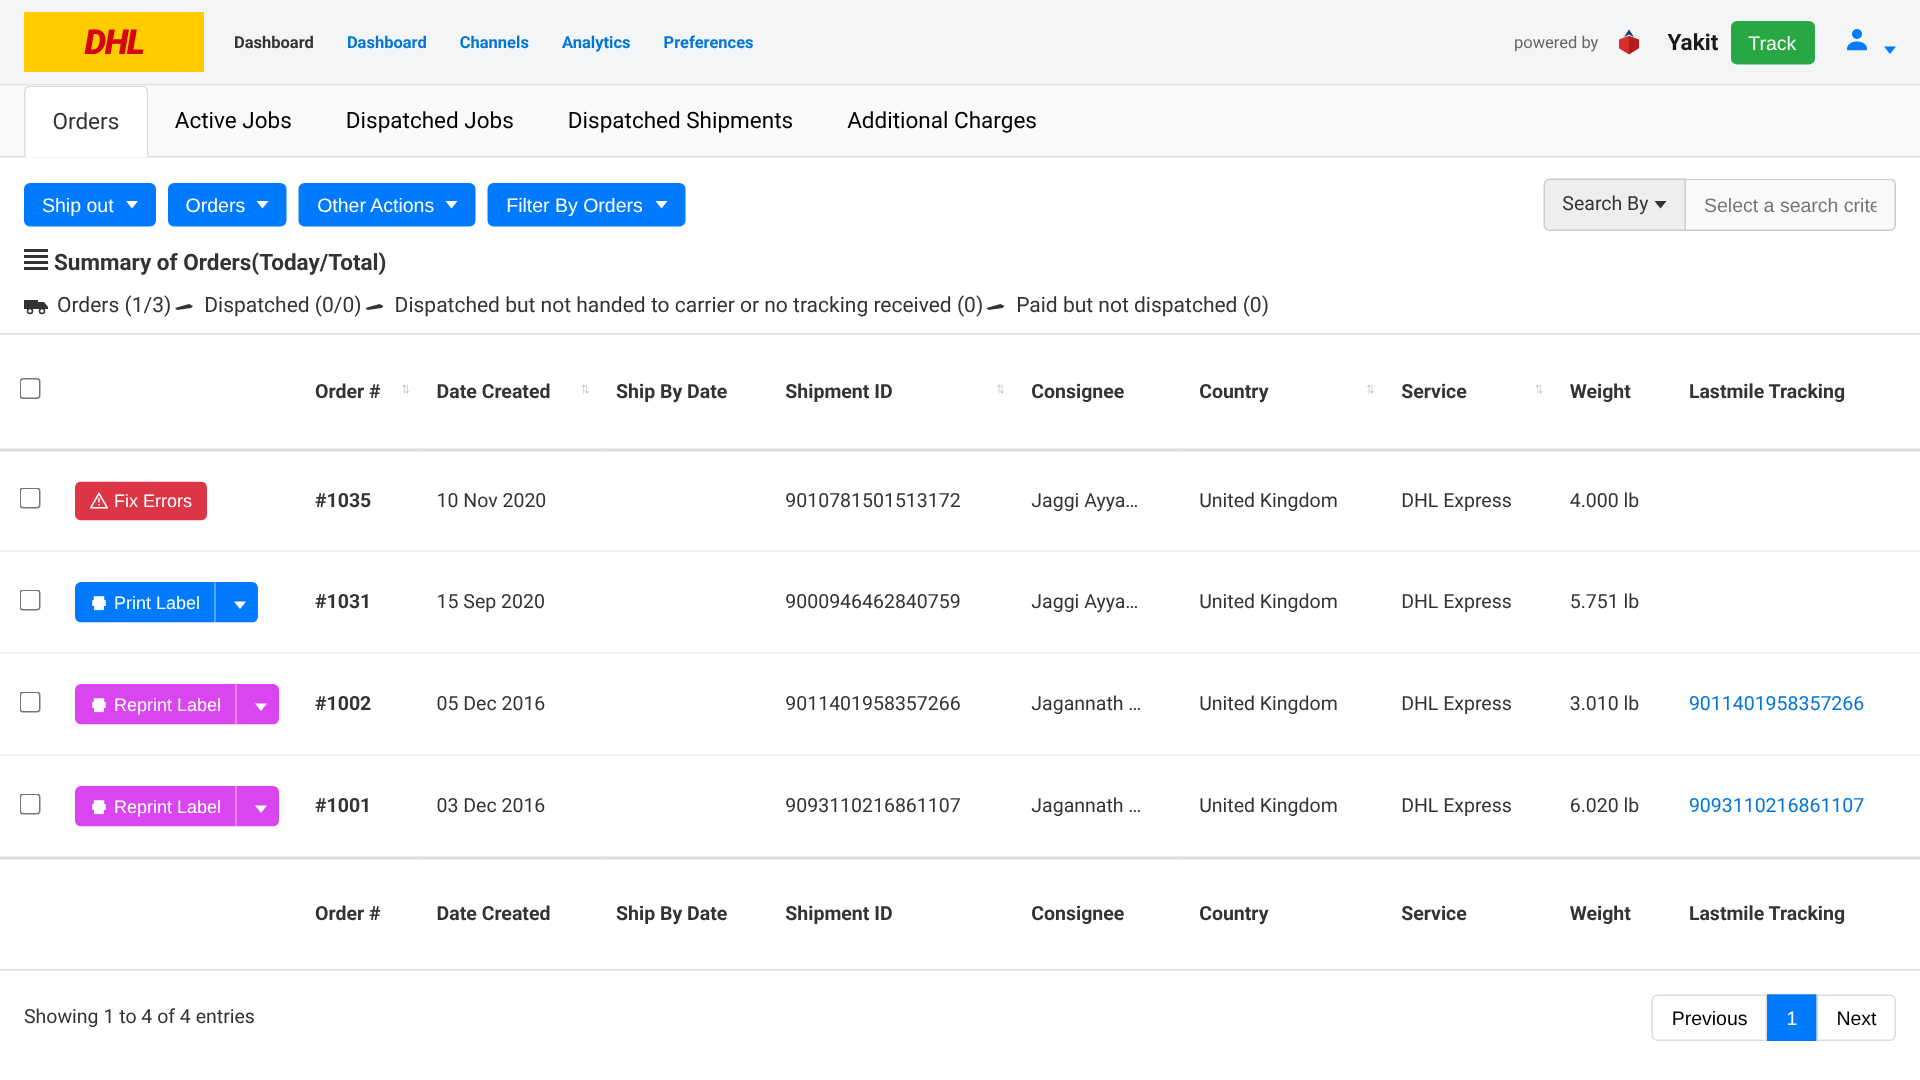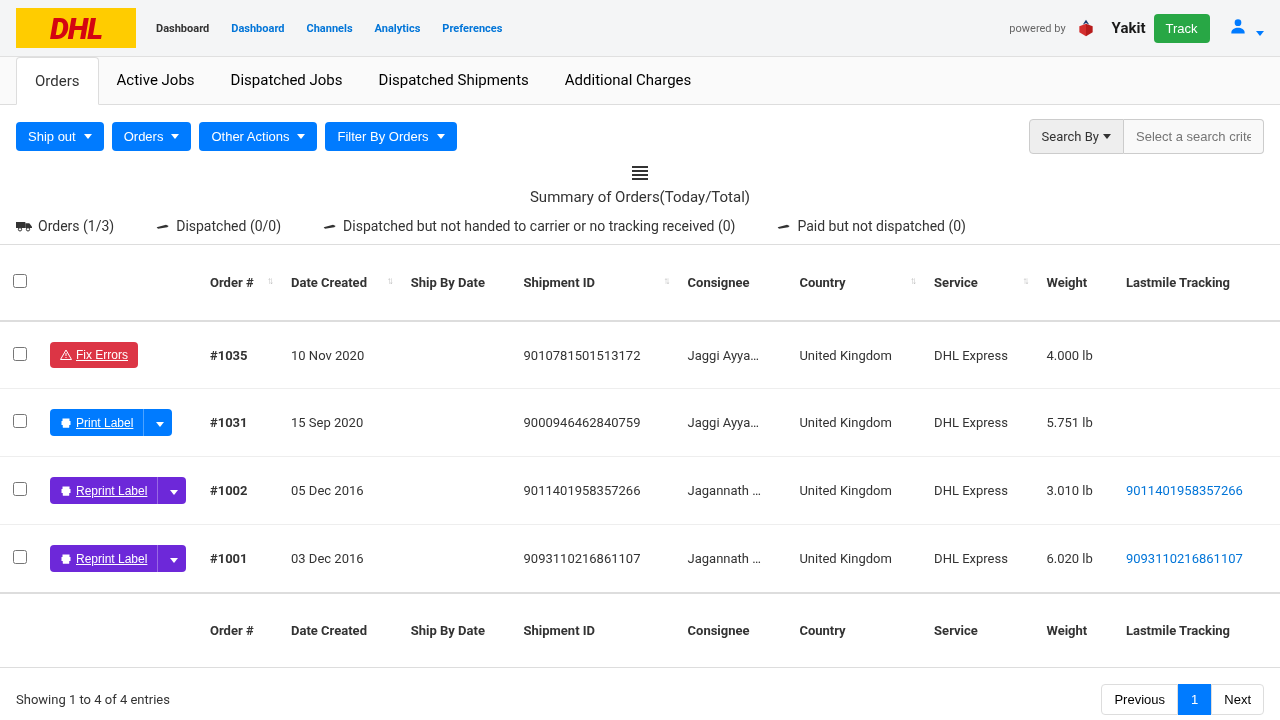--- a/index.html
+++ b/index.html
@@ -1,19 +1,19 @@
 <!DOCTYPE html>
 <html><head>
 <meta charset="utf-8">
 <style>
 * { box-sizing: border-box; margin: 0; padding: 0; }
 body { font-family: -apple-system, BlinkMacSystemFont, "Segoe UI", Roboto, Helvetica, Arial, sans-serif; font-size: 14px; color: #333; background: #fff; }
 .topbar { display: flex; align-items: center; padding: 8px 16px; background: #f4f5f6; border-bottom: 1px solid #e0e0e0; }
 .logo { width: 120px; height: 40px; background: #ffcc00; display: flex; align-items: center; justify-content: center; margin-right: 20px; position: relative; overflow: hidden; }
-.logo-text { color: #d40511; font-weight: 900; font-style: italic; font-size: 30px; letter-spacing: -1px; }
+.logo-text { color: #d40511; font-weight: 900; font-style: italic; font-size: 23px; letter-spacing: -1px; }
 .nav-link { color: #0275d8; font-size: 11px; margin-right: 22px; text-decoration: none; cursor: pointer; font-weight: bold; }
 .nav-link.active { color: #333; }
 .topbar-right { margin-left: auto; display: flex; align-items: center; gap: 8px; }
 .powered { font-size: 11px; color: #666; margin-right: 2px; }
 .yakit { display: flex; align-items: center; gap: 16px; }
 .yakit-icon { width: 20px; height: 20px; position: relative; }
 .yakit-icon svg { width: 100%; height: 100%; }
 .yakit-text { font-weight: 700; font-size: 15px; color: #1a1a1a; }
 .input-track { border: 1px solid #ccc; border-radius: 4px; padding: 6px 10px; width: 155px; font-size: 13px; }
 .btn { border: none; border-radius: 4px; padding: 7px 12px; font-size: 13px; cursor: pointer; display: inline-flex; align-items: center; gap: 4px; }
@@ -22,37 +22,37 @@
 .user-icon { color: #007bff; font-size: 18px; margin-left: 10px; cursor: pointer; }
 .tabs { display: flex; padding: 0 16px; border-bottom: 1px solid #ddd; background: #fafafa; }
 .tab { padding: 14px 18px; color: #000000; cursor: pointer; font-size: 15px; }
 .tab.active { background: #fff; color: #333; border: 1px solid #ddd; border-bottom: 1px solid #fff; margin-bottom: -1px; border-radius: 4px 4px 0 0; }
 .toolbar { display: flex; align-items: center; padding: 14px 16px 8px; gap: 8px; }
 .toolbar .btn { font-size: 13px; }
 .caret { width: 0; height: 0; border-left: 4px solid transparent; border-right: 4px solid transparent; border-top: 5px solid currentColor; display: inline-block; margin-left: 4px; }
 .search-by-wrap { margin-left: auto; display: flex; }
 .search-by { background: #eee; padding: 9px 12px; border: 1px solid #ccc; border-radius: 4px 0 0 4px; font-size: 13px; cursor: pointer; display: flex; align-items: center; }
 .search-criteria { border: 1px solid #ccc; border-left: none; border-radius: 0 4px 4px 0; padding: 9px 12px; width: 140px; font-size: 13px; background: #f9f9f9; }
-.summary-title { font-weight: 400; font-size: 15px; padding: 4px 16px 6px; display: flex; align-items: center; gap: 4px; flex-direction: column; }
-.summary-row { display: flex; gap: 40px; padding: 6px 16px 10px; font-size: 14px; }
+.summary-title { font-weight: 700; font-size: 15px; padding: 4px 16px 6px; display: flex; align-items: center; gap: 4px; }
+.summary-row { display: flex; padding: 6px 16px 10px; font-size: 14px; }
 .summary-item { display: flex; align-items: center; gap: 6px; }
 .icon-sm { display: inline-flex; width: 16px; height: 14px; }
 table { width: 100%; border-collapse: collapse; }
 thead th, tfoot th { text-align: left; font-weight: 700; font-size: 13px; padding: 29px 10px; border-top: 1px solid #ddd; border-bottom: 2px solid #ddd; background: #fff; }
 tfoot th { border-bottom: 1px solid #ddd; border-top: 2px solid #ddd; }
 tbody td { padding: 20px 10px; border-bottom: 1px solid #eee; font-size: 13px; vertical-align: middle; }
 .sort-icons { color: #bbb; font-size: 10px; float: right; letter-spacing: -3px; }
 .check-col { width: 40px; text-align: center; }
 .action-col { width: 160px; }
 .action-btn { display: inline-flex; border-radius: 4px; overflow: hidden; }
-.action-main { padding: 6px 10px; color: #fff; font-size: 12px; display: inline-flex; align-items: center; gap: 4px; border: none; cursor: pointer; text-decoration: underline; }
+.action-main { padding: 6px 10px; color: #fff; font-size: 12px; display: inline-flex; align-items: center; gap: 4px; border: none; cursor: pointer; }
 .action-caret { padding: 6px 8px; border: none; cursor: pointer; border-left: 1px solid rgba(255,255,255,0.3); }
 .bg-red { background: #dc3545; }
 .bg-blue { background: #007bff; }
-.bg-green { background: #6d28d9; text-align: right; }
+.bg-green { background: #d946ef; text-align: right; }
 .link { color: #0275d8; text-decoration: none; cursor: pointer; }
 .footer-row { display: flex; justify-content: space-between; align-items: center; padding: 16px; font-size: 13px; }
 .pagination { display: flex; }
 .page-btn { border: 1px solid #ddd; padding: 7px 12px; font-size: 13px; cursor: pointer; background: #fff; }
 .page-btn.active { background: #007bff; color: #fff; border-color: #007bff; }
 .page-btn:first-child { border-radius: 4px 0 0 4px; }
 .page-btn:last-child { border-radius: 0 4px 4px 0; }
 input[type=checkbox]{ width:14px; height:14px; cursor:pointer; }
 </style>
 </head>

